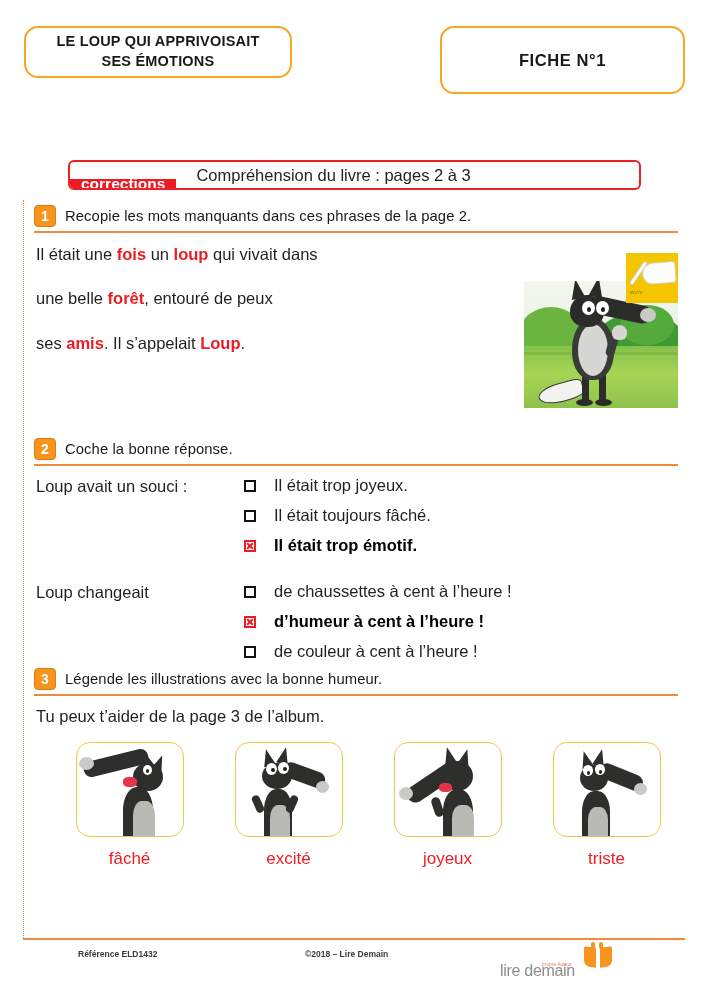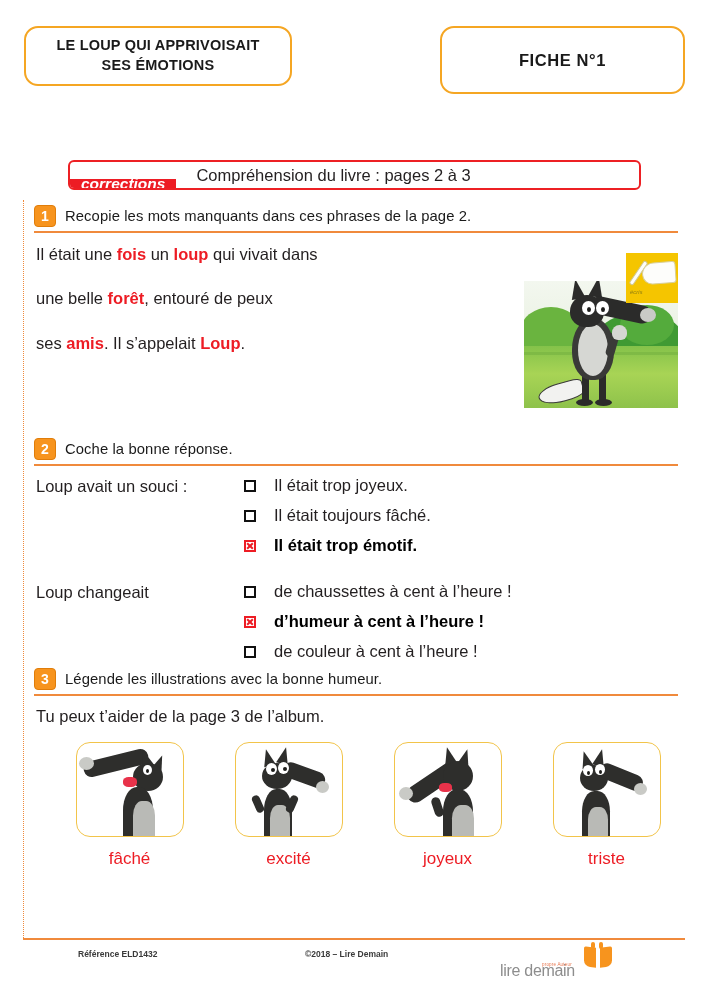--- a/index.html
+++ b/index.html
@@ -22,21 +22,21 @@
     top: 26px;
     left: 0;
     width: 707px;
     height: 70px;
   }
   .title-box {
     position: absolute;
     left: 24px;
     top: 0;
     width: 268px;
-    height: 60px;
+    height: 52px;
     border: 2px solid #f5a623;
     border-radius: 14px;
     background: #fff;
     display: flex;
     align-items: center;
     justify-content: center;
     text-align: center;
     box-sizing: border-box;
   }
   .title-box .t {
@@ -77,21 +77,20 @@
     border-radius: 6px;
     background: #fff;
     box-sizing: border-box;
     display: flex;
     align-items: stretch;
     overflow: hidden;
   }
   .banner .tag {
     background: #ed1c24;
     color: #ffffff;
-    font-style: italic;
     font-weight: bold;
     font-size: 15.5px;
     display: flex;
     align-items: center;
     padding: 0 11px;
     white-space: nowrap;
     margin-top: 17px;
   }
   .banner .subject {
     flex: 1;

